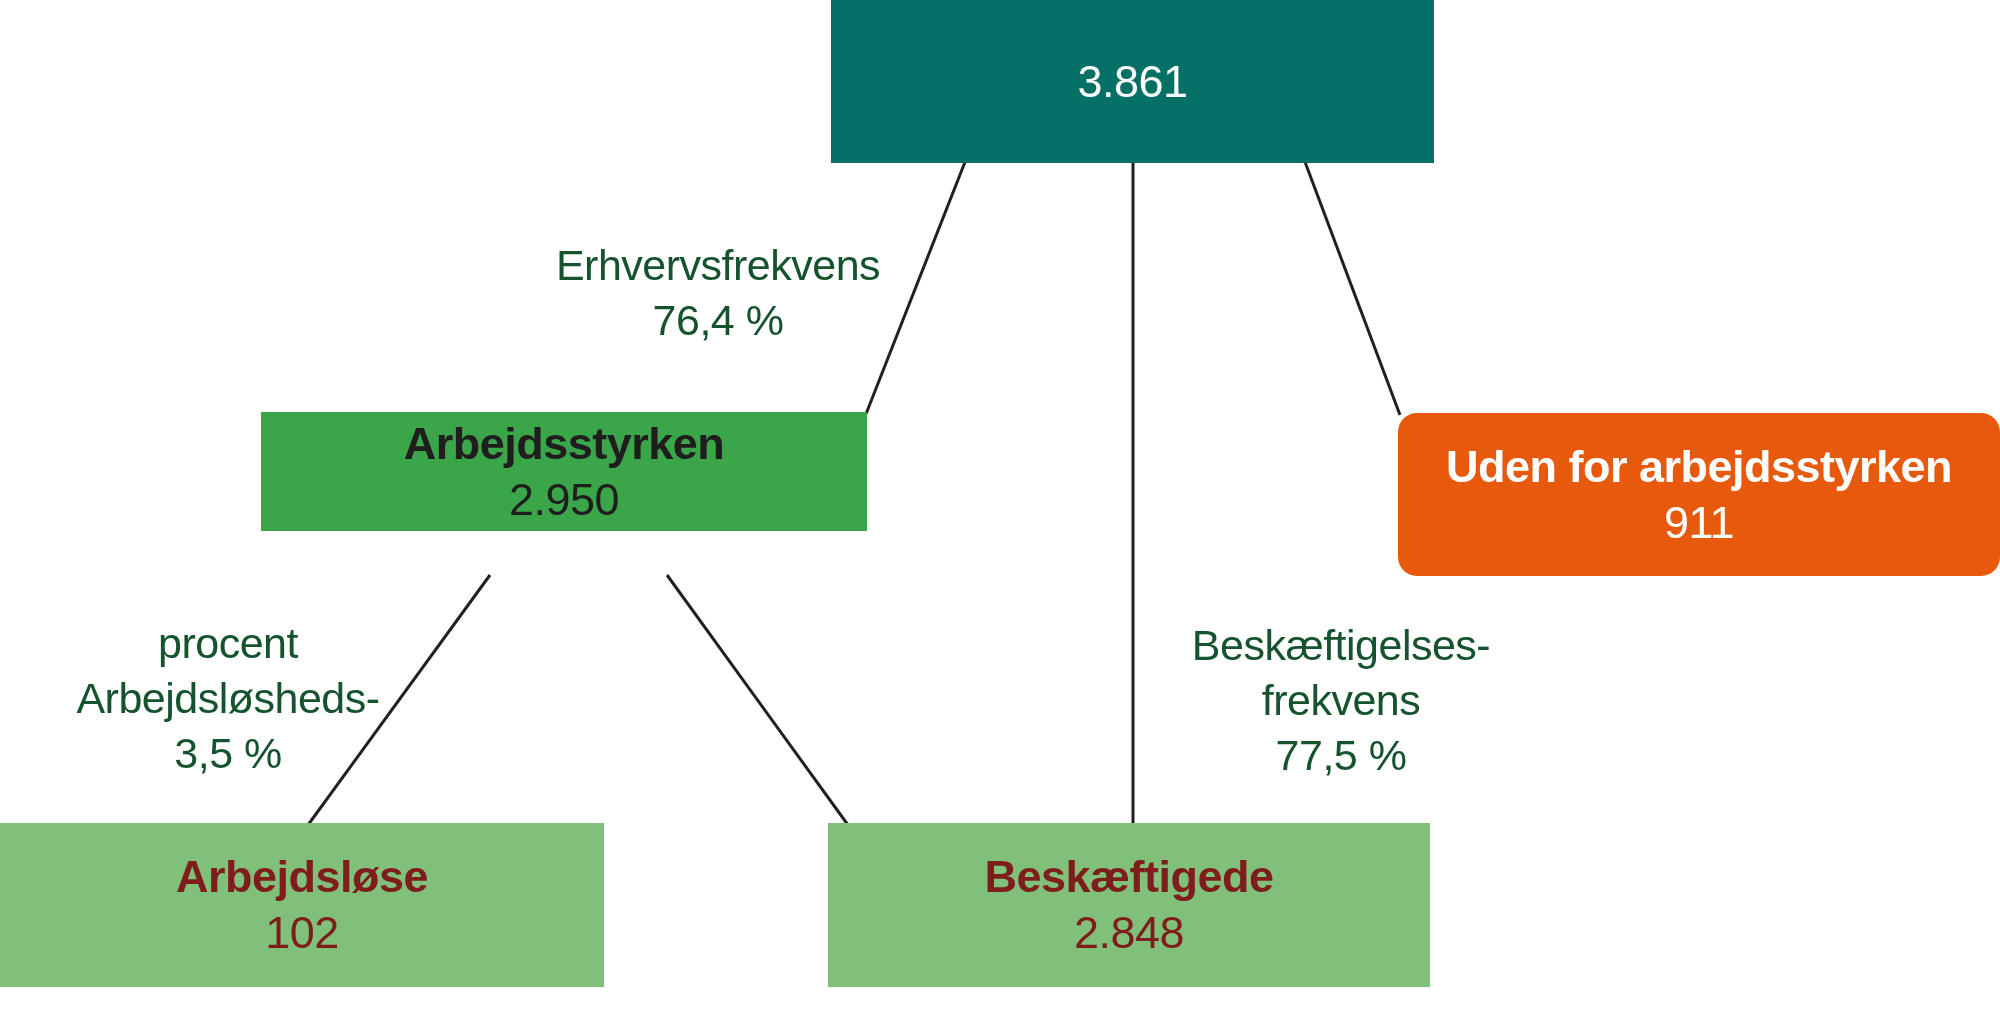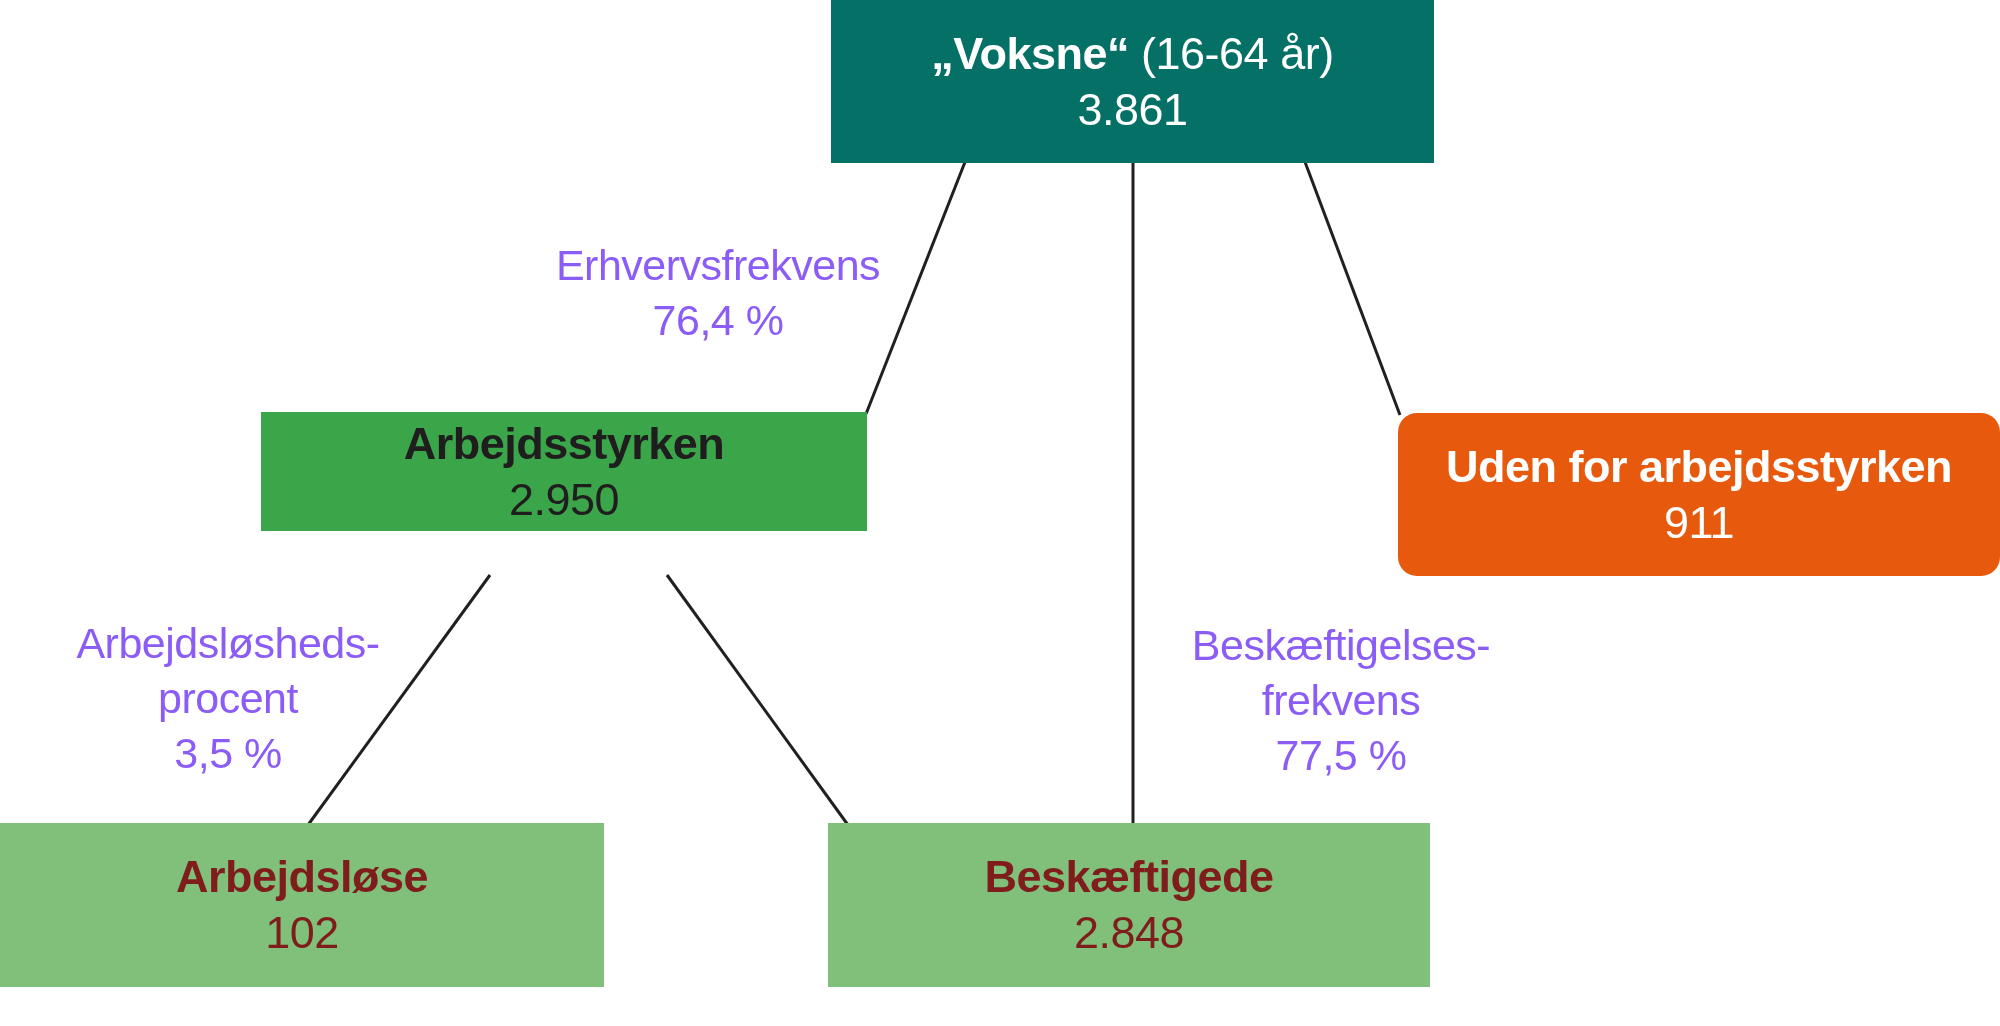--- a/index.html
+++ b/index.html
@@ -64,42 +64,41 @@
 
   .edge-label {
     position: absolute;
     z-index: 2;
     transform: translateX(-50%);
     text-align: center;
     font-size: 43px;
     font-weight: 400;
     line-height: 55px;
     letter-spacing: -0.5px;
-    color: #8b5cf6;
+    color: #14532d;
     white-space: nowrap;
   }
   .edge-label-erhvervsfrekvens { left: 718px;  top: 238px; }
   .edge-label-arbejdsloshed    { left: 228px;  top: 616px; }
   .edge-label-beskaeftigelse   { left: 1341px; top: 618px; }
 </style>
 </head>
 <body>
 
 <div class="canvas">
 
   <svg class="connectors" viewBox="0 0 2000 1026">
     <line x1="965" y1="162" x2="866" y2="414"></line>
     <line x1="1133" y1="162" x2="1133" y2="825"></line>
     <line x1="1305" y1="162" x2="1400" y2="415"></line>
     <line x1="490" y1="575" x2="308" y2="825"></line>
     <line x1="667" y1="575" x2="848" y2="825"></line>
   </svg>
 
   <div class="node teal node-voksne">
-    <div class="mixed"><span class="bold">„Voksne“</span><span class="reg"> (16-64 år)</span></div>
     <div class="node-value">3.861</div>
   </div>
 
   <div class="node green node-arbejdsstyrken">
     <div class="node-label">Arbejdsstyrken</div>
     <div class="node-value">2.950</div>
   </div>
 
   <div class="node orange node-uden">
     <div class="node-label">Uden for arbejdsstyrken</div>
@@ -115,22 +114,22 @@
     <div class="node-label">Beskæftigede</div>
     <div class="node-value">2.848</div>
   </div>
 
   <div class="edge-label edge-label-erhvervsfrekvens">
     <div>Erhvervsfrekvens</div>
     <div>76,4 %</div>
   </div>
 
   <div class="edge-label edge-label-arbejdsloshed">
+    <div>procent</div>
     <div>Arbejdsløsheds-</div>
-    <div>procent</div>
     <div>3,5 %</div>
   </div>
 
   <div class="edge-label edge-label-beskaeftigelse">
     <div>Beskæftigelses-</div>
     <div>frekvens</div>
     <div>77,5 %</div>
   </div>
 
 </div>

